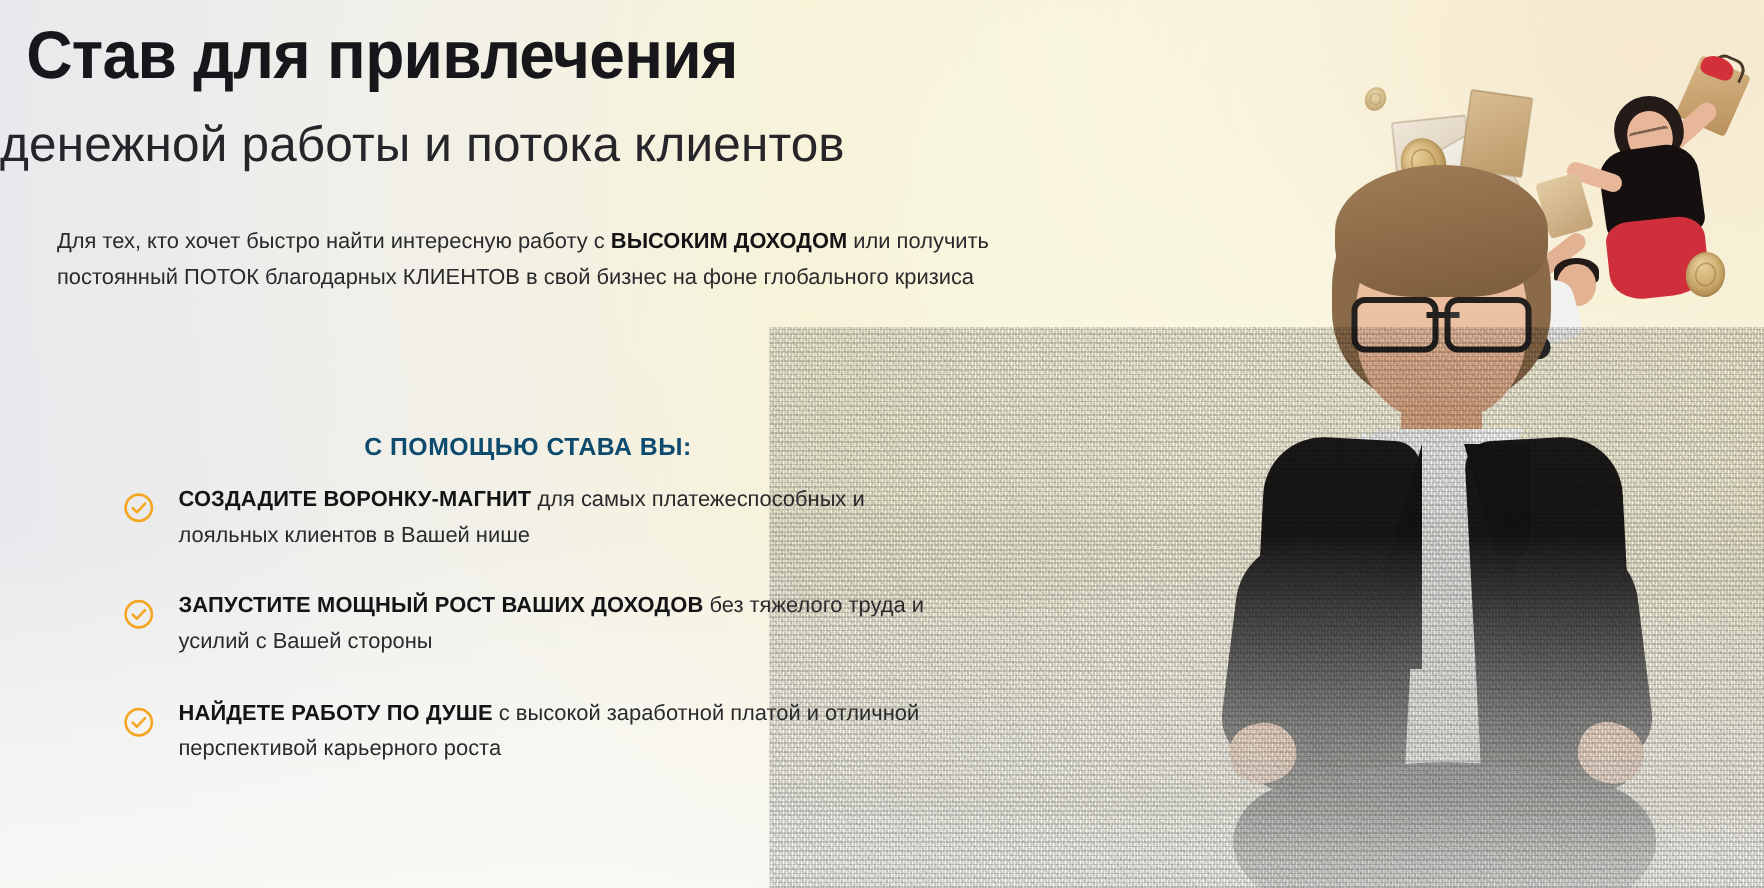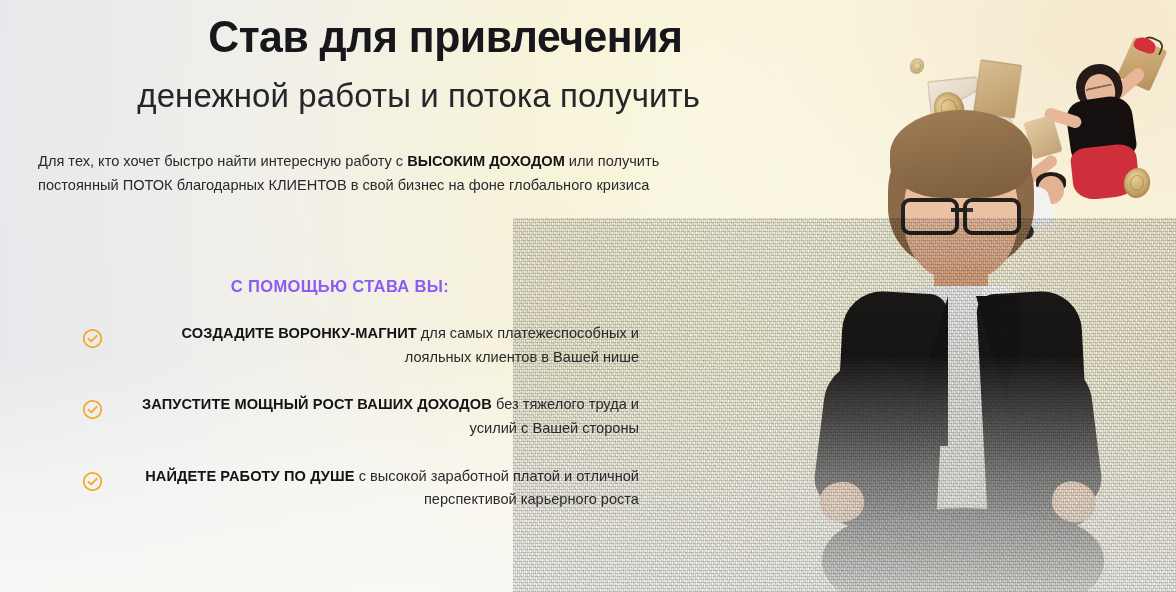--- a/index.html
+++ b/index.html
@@ -324,21 +324,21 @@
   .content {
     position: absolute;
     inset: 0;
     z-index: 6;
   }
 
   .headline-block {
     position: absolute;
     left: 0; top: 14px;
     width: 700px;
-    text-align: right;
+    text-align: left;
   }
   .headline-main {
     margin: 0;
     font-size: 45px;
     line-height: 1.0;
     font-weight: 700;
     letter-spacing: -0.5px;
     color: #17161a;
     font-family: "Liberation Sans", "DejaVu Sans", sans-serif;
     transform: scaleX(0.95);
@@ -364,44 +364,43 @@
     line-height: 1.62;
     color: #2a2a2d;
   }
   .lede b { font-weight: 700; color: #141416; }
 
   .section-title {
     position: absolute;
     left: 60px;
     top: 277px;
     width: 560px;
-    margin: 0;
+    margin: 12px;
     text-align: center;
     font-size: 16.5px;
     font-weight: 700;
     letter-spacing: 0.35px;
-    color: #8b5cf6;
+    color: #0c4a6e;
   }
 
   .benefits {
     position: absolute;
     left: 82px;
     top: 322px;
     width: 600px;
     margin: 0;
     padding: 0;
     list-style: none;
   }
   .benefit-item {
     position: relative;
     display: flex;
     align-items: flex-start;
     gap: 16px;
     margin-bottom: 24px;
-    text-align: right;
   }
   .check-icon {
     flex: 0 0 auto;
     width: 21px;
     height: 21px;
     margin-top: 6px;
     display: block;
   }
   .benefit-text {
     font-size: 14.6px;
@@ -493,21 +492,21 @@
     </div>
   </div>
 
   <div class="bg-bottom-fade"></div>
   <div class="dither-overlay"></div>
 
   <div class="content">
 
     <div class="headline-block">
       <h1 class="headline-main">Став для привлечения</h1>
-      <h2 class="headline-sub">денежной работы и потока получить</h2>
+      <h2 class="headline-sub">денежной работы и потока клиентов</h2>
     </div>
 
     <p class="lede"><span>Для тех, кто хочет быстро найти интересную работу с </span><b>ВЫСОКИМ ДОХОДОМ</b><span> или получить постоянный ПОТОК благодарных КЛИЕНТОВ в свой бизнес на фоне глобального кризиса</span></p>
 
     <p class="section-title">С ПОМОЩЬЮ СТАВА ВЫ:</p>
 
     <ul class="benefits">
 
       <li class="benefit-item">
         <svg class="check-icon" viewBox="0 0 24 24">

